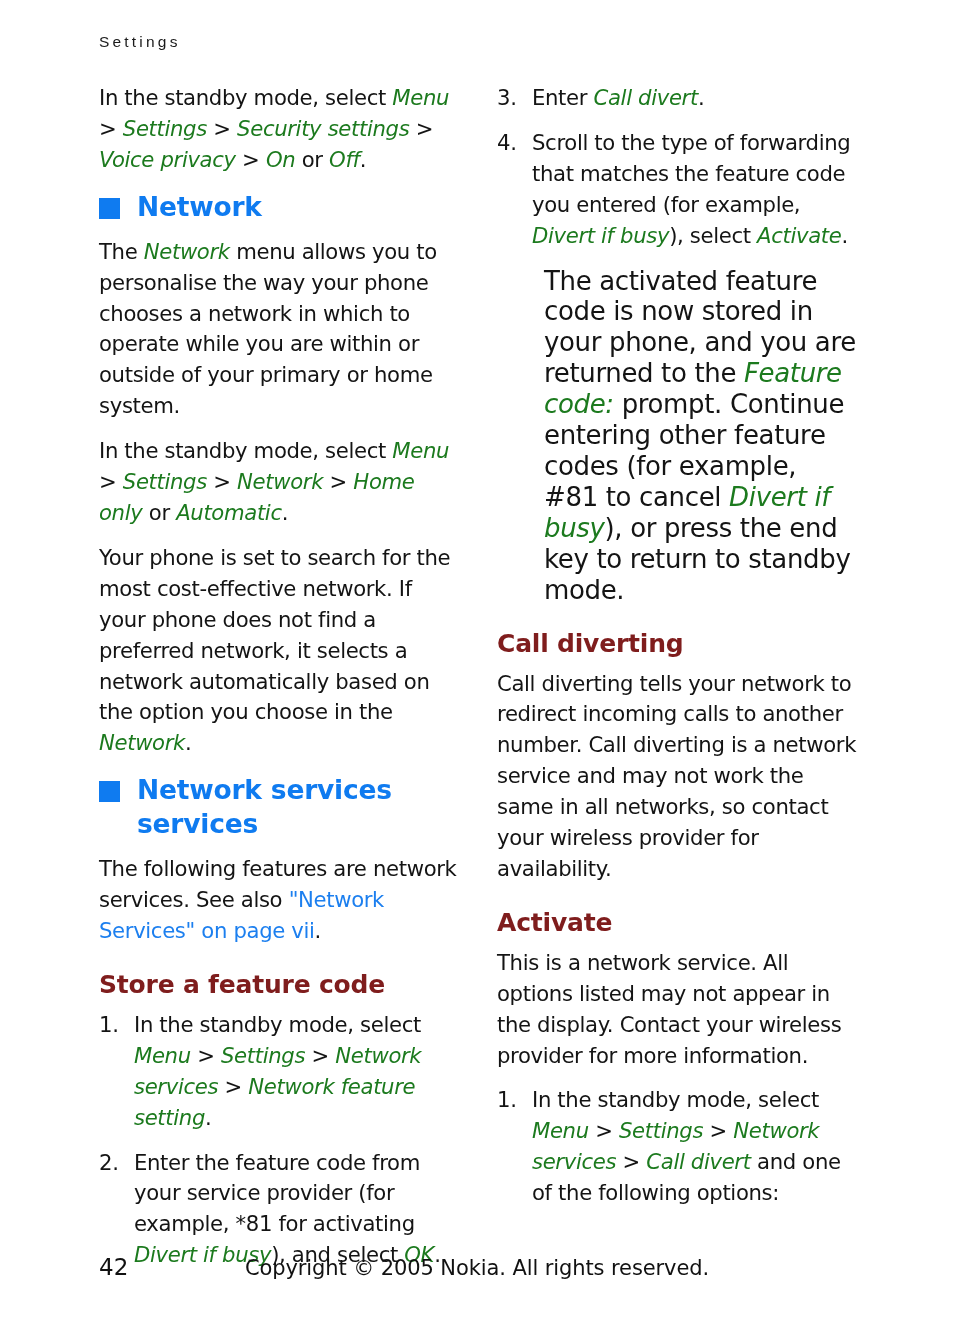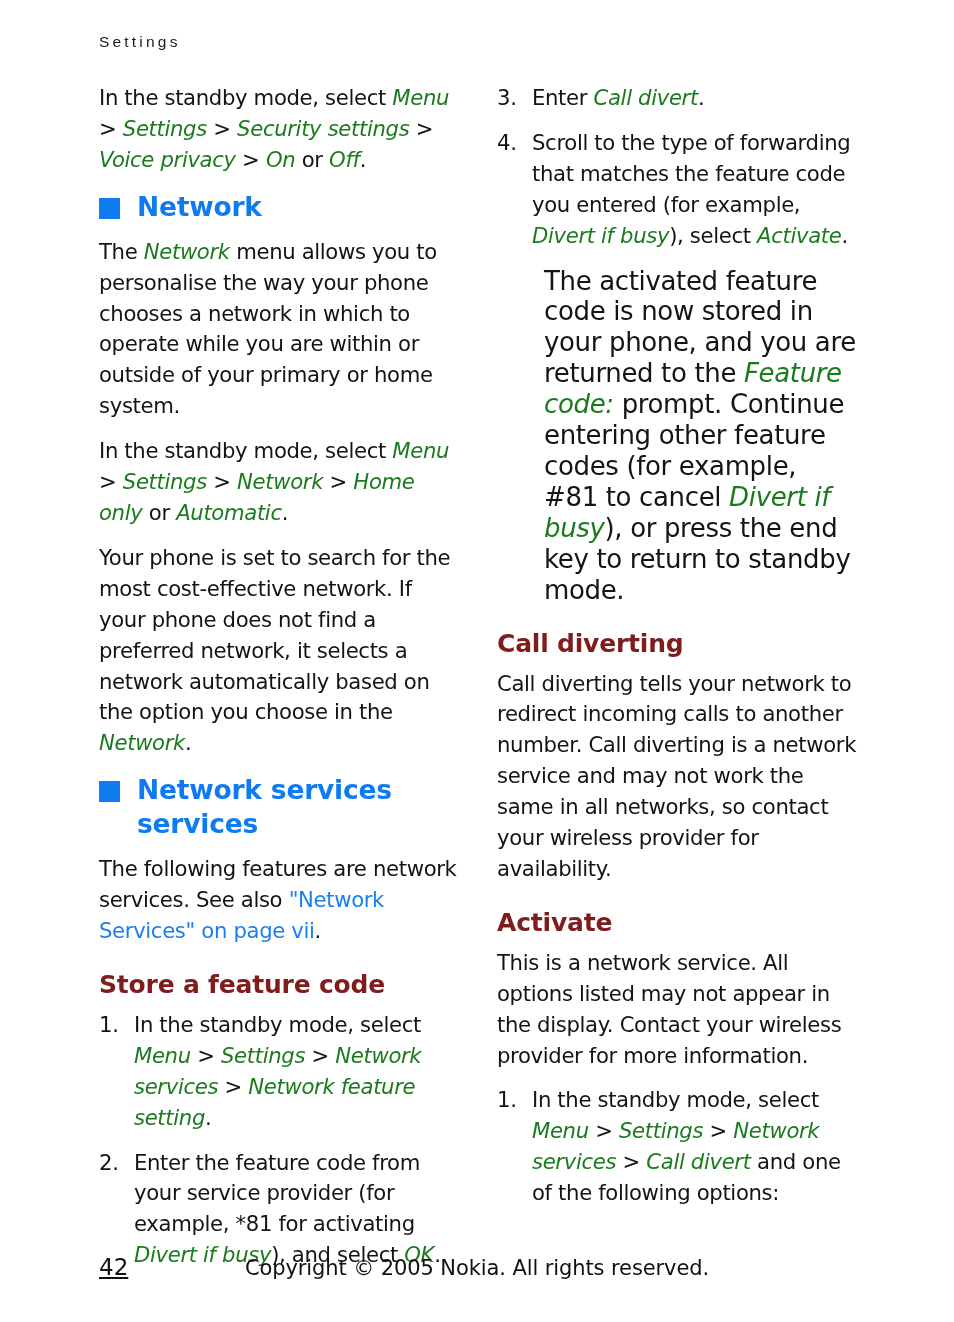--- a/index.html
+++ b/index.html
@@ -141,21 +141,20 @@
     width: 954px;
     height: 40px;
   }
   .footer .pageno {
     position: absolute;
     left: 99px;
     top: 0;
     font-size: 23px;
     color: #111111;
     font-family: "DejaVu Sans", sans-serif;
-    text-decoration: underline;
   }
   .footer .copy {
     position: absolute;
     left: 0;
     top: 2px;
     width: 954px;
     text-align: center;
     font-size: 21px;
     color: #111111;
     font-weight: 400;

